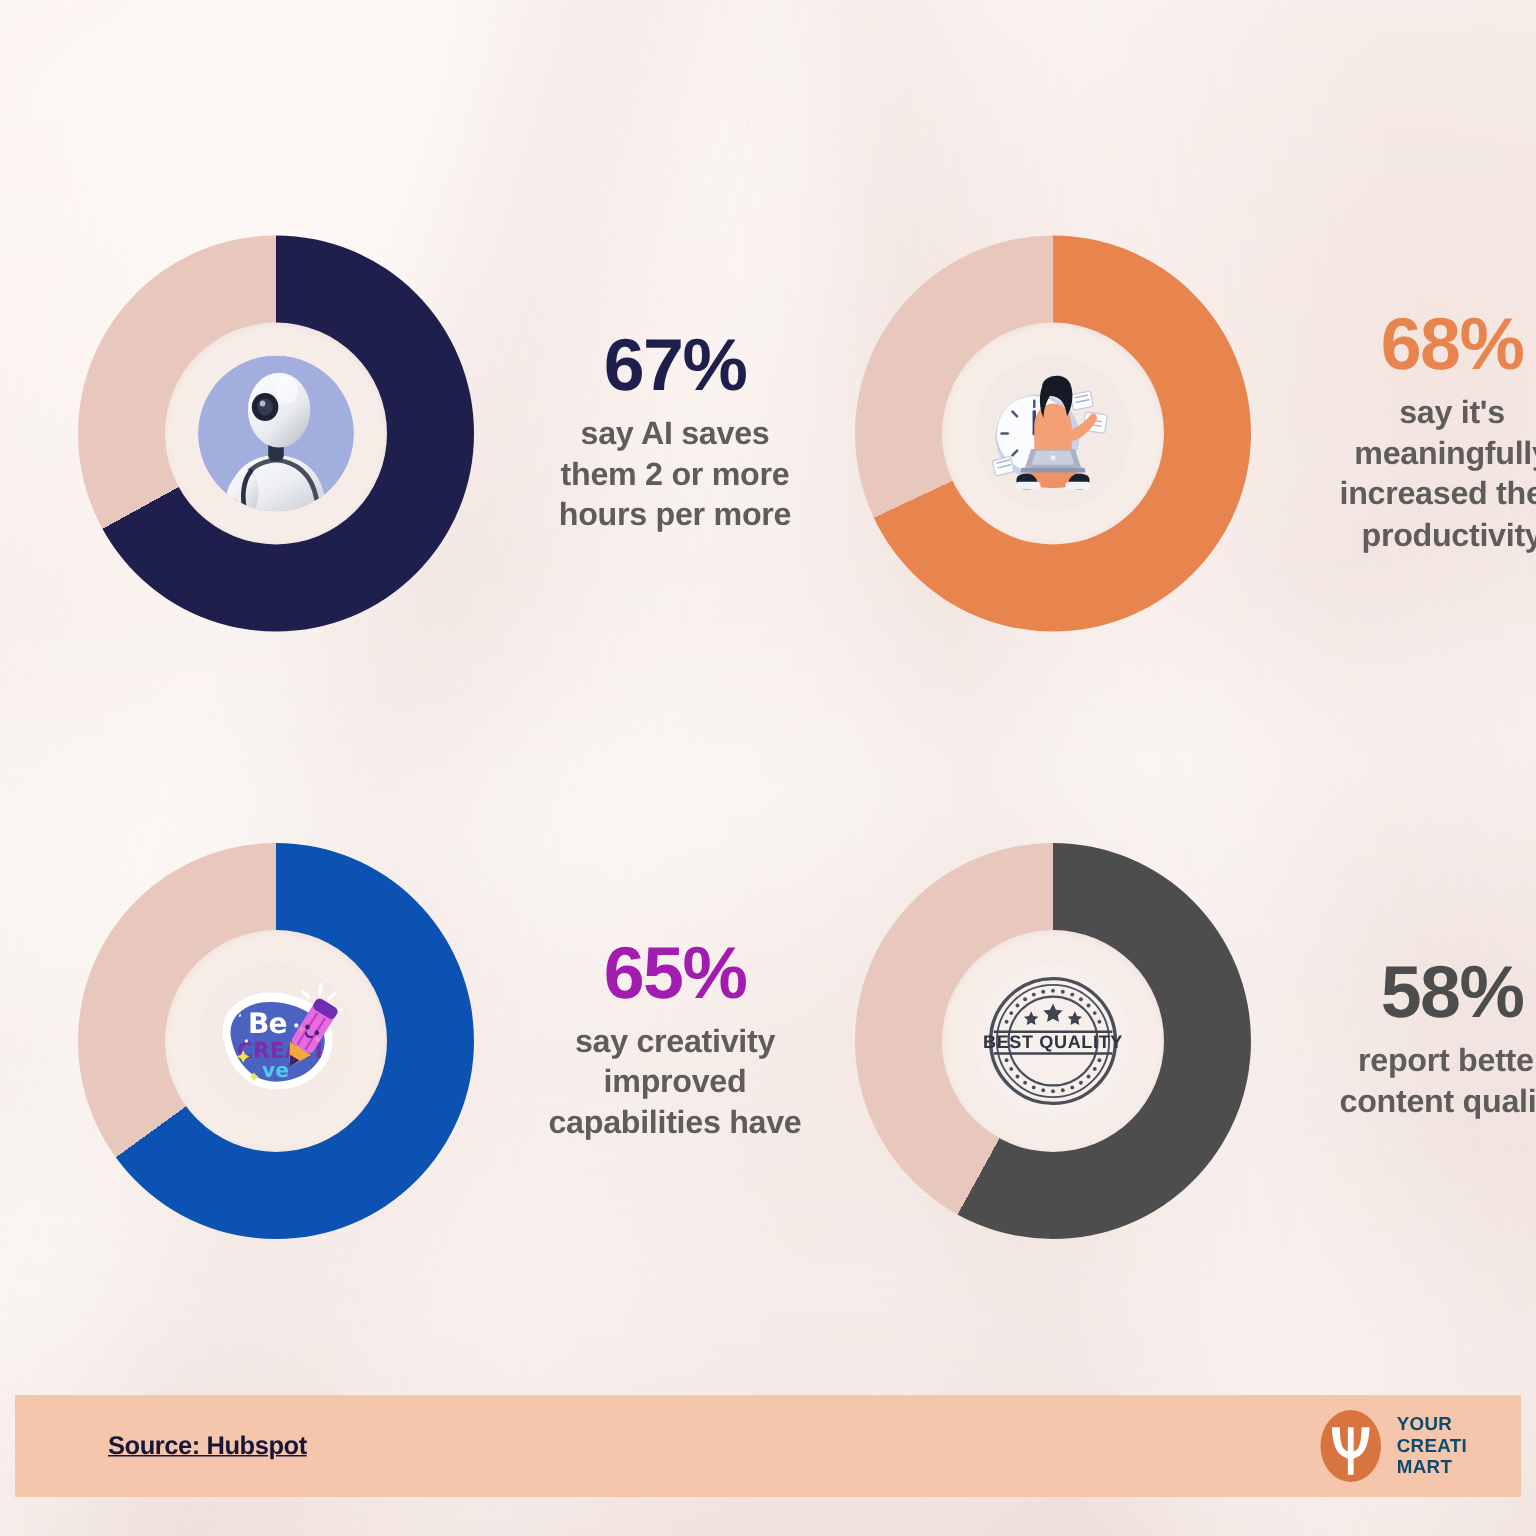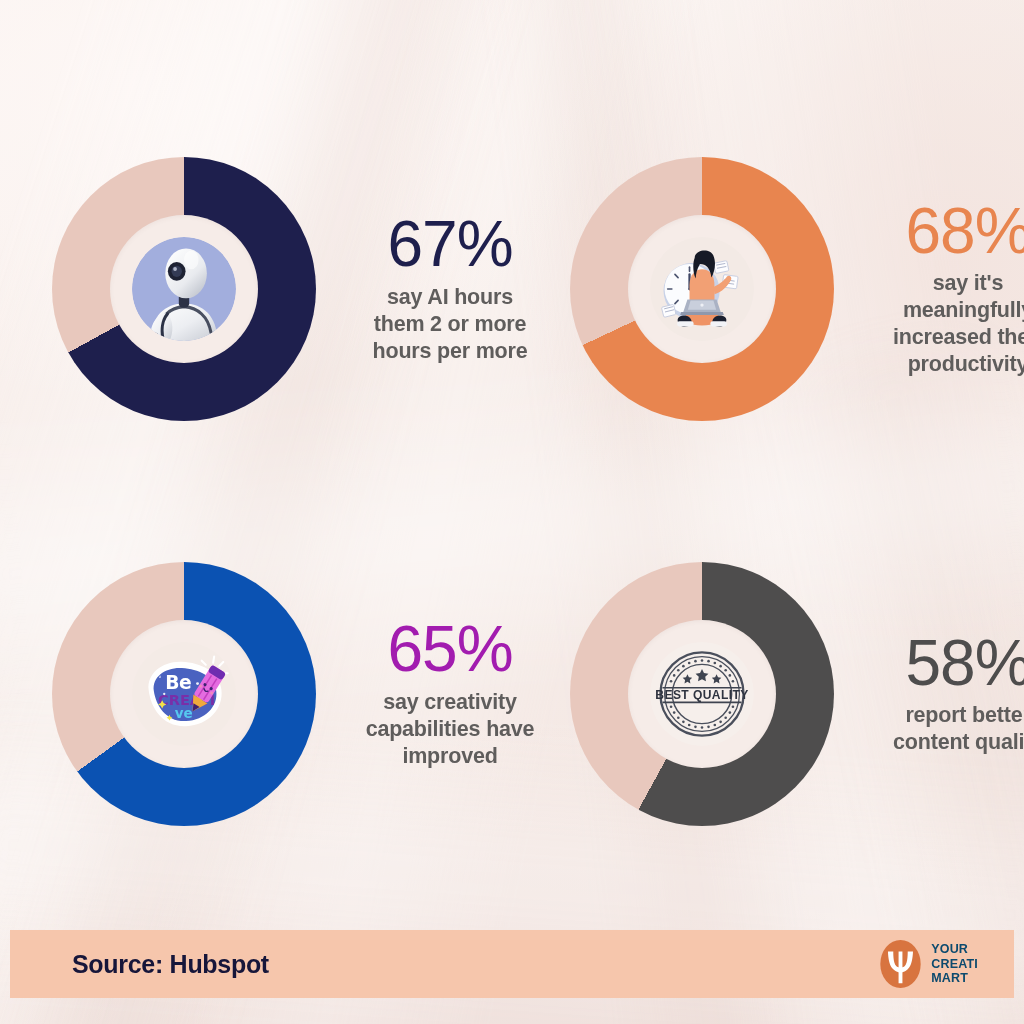--- a/index.html
+++ b/index.html
@@ -92,22 +92,22 @@
     display: block;
   }
 
   
   .stat-text {
     margin-left: 22px;
     width: 224px;
     text-align: center;
   }
   .pct {
-    font-size: 64px;
-    font-weight: 400;
+    font-size: 49px;
+    font-weight: 700;
     letter-spacing: -1px;
     line-height: 1.02;
     margin-bottom: 6px;
   }
   .caption {
     font-size: 21.5px;
     font-weight: 600;
     line-height: 1.26;
     color: #5f5d5c;
     letter-spacing: -.2px;
@@ -119,24 +119,25 @@
     left: 10px; right: 10px;
     bottom: 26px;
     height: 68px;
     background: #f6c6ac;
     display: flex;
     align-items: center;
     justify-content: space-between;
     padding: 0 36px 0 62px;
   }
   .source {
-    font-size: 25px;
+    font-size: 17px;
     font-weight: 700;
     color: #16163a;
     letter-spacing: -.3px;
+    text-decoration: underline;
   }
   .brand { display: flex; align-items: center; gap: 9px; }
   .brand-mark { width: 43px; height: 50px; display: block; }
   .brand-words {
     font-size: 12.5px;
     font-weight: 700;
     line-height: 1.18;
     color: #0c4a6e;
     letter-spacing: .2px;
   }
@@ -199,21 +200,21 @@
               <ellipse cx="41.4" cy="30.8" rx="1.8" ry="1.9" fill="#cfd6e6" opacity=".8"></ellipse>
 
               <ellipse cx="57" cy="22" rx="7" ry="9" fill="#ffffff" opacity=".55"></ellipse>
             </g>
           </svg>
         </div>
       </div>
       <div class="stat-text">
         <div class="pct" id="pct-0" style="color: rgb(30, 31, 77);">67%</div>
         <div class="caption">
-          <div>say AI hours</div>
+          <div>say AI saves</div>
           <div>them 2 or more</div>
           <div>hours per more</div>
         </div>
       </div>
     </div>
 
     <div class="cell right">
       <div class="donut-wrap">
         <div class="donut" id="donut-1" style="background: conic-gradient(rgb(232, 133, 79) 0deg, rgb(232, 133, 79) 244.8deg, rgb(232, 200, 189) 244.8deg, rgb(232, 200, 189) 360deg);"></div>
         <div class="donut-hole">
@@ -345,22 +346,22 @@
                 <circle cx="76.2" cy="45.4" r="1.5" fill="#f28fb5" opacity=".8"></circle>
               </g>
             </g>
           </svg>
         </div>
       </div>
       <div class="stat-text">
         <div class="pct" id="pct-2" style="color: #a21caf;">65%</div>
         <div class="caption">
           <div>say creativity</div>
+          <div>improved</div>
           <div>capabilities have</div>
-          <div>improved</div>
         </div>
       </div>
     </div>
 
     <div class="cell right">
       <div class="donut-wrap">
         <div class="donut" id="donut-3" style="background: conic-gradient(rgb(78, 77, 77) 0deg, rgb(78, 77, 77) 208.8deg, rgb(232, 200, 189) 208.8deg, rgb(232, 200, 189) 360deg);"></div>
         <div class="donut-hole">
           <svg class="icon-disc" viewBox="0 0 100 100">
             <defs>

